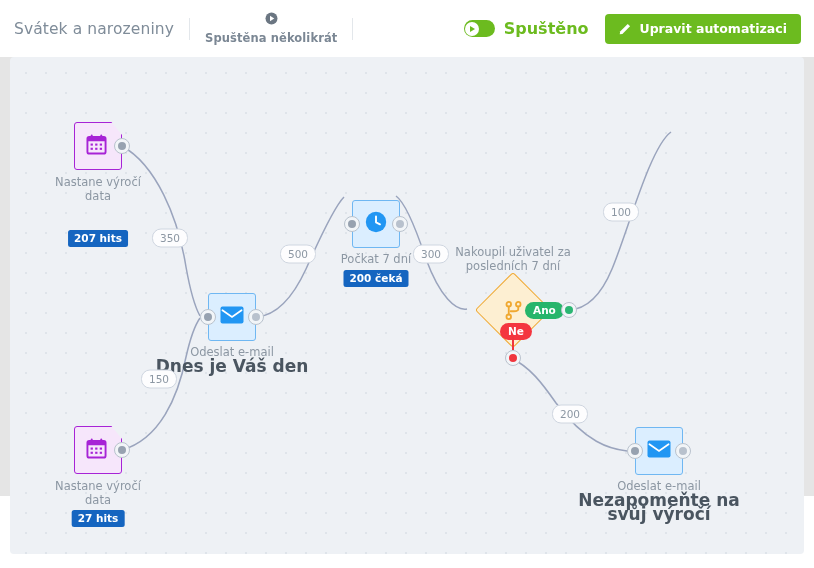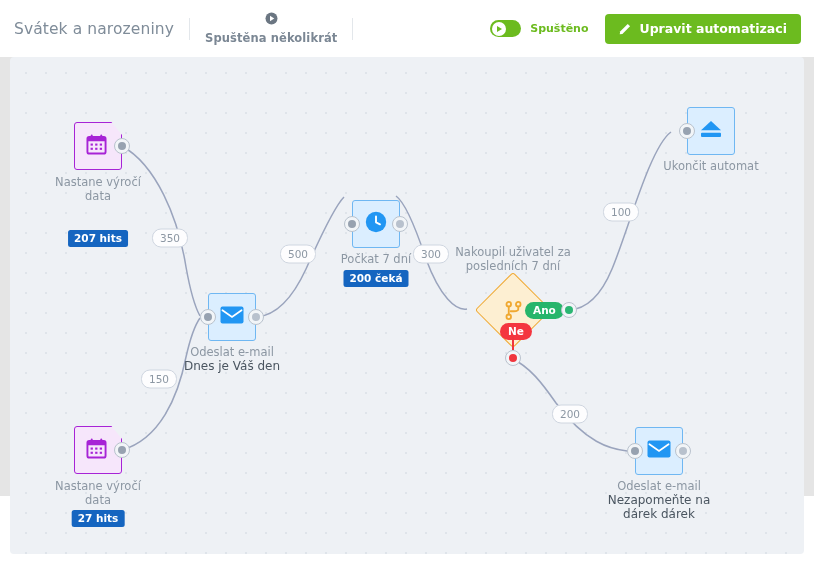--- a/index.html
+++ b/index.html
@@ -31,21 +31,21 @@
   }
   .toggle .knob{
     position:absolute;left:1.5px;top:1.5px;width:14px;height:14px;border-radius:50%;
     background:#fff;display:flex;align-items:center;justify-content:center;
   }
   .toggle .knob .tri{
     width:0;height:0;border-left:5px solid #6cbb1f;
     border-top:3.4px solid transparent;border-bottom:3.4px solid transparent;
     margin-left:1.5px;
   }
-  .toggle-lbl{font-size:11px;color:#6cbb1f;font-weight:600;}
+  .toggle-lbl{font-size:16px;color:#6cbb1f;font-weight:600;}
   .btn-primary{
     display:flex;align-items:center;gap:8px;
     background:#6cbb1f;color:#fff;border:none;border-radius:4px;
     height:30px;padding:0 14px;margin-right:13px;
     font-size:12.5px;font-family:inherit;font-weight:600;cursor:pointer;
     white-space:nowrap;
   }
 
   
   .canvas{
@@ -79,21 +79,21 @@
   }
   .diamond-icon{
     position:absolute;left:0;top:0;width:54px;height:54px;
     display:flex;align-items:center;justify-content:center;
   }
   .caption{
     position:absolute;left:50%;transform:translateX(-50%);
     text-align:center;white-space:nowrap;line-height:14px;
   }
   .cap1{font-size:11.5px;color:#8c97a3;}
-  .cap2{font-size:12px;color:#4a5560;font-weight:400;}
+  .cap2{font-size:17px;color:#4a5560;font-weight:700;}
   .badge{
     position:absolute;left:50%;transform:translateX(-50%);
     background:#1565c0;color:#fff;font-size:10.5px;font-weight:700;
     padding:2px 6px;border-radius:2.5px;white-space:nowrap;line-height:13px;
   }
   
   .dot{
     position:absolute;width:16px;height:16px;border-radius:50%;
     background:#f2f5f8;border:1px solid #b9c2cd;box-sizing:border-box;
     display:flex;align-items:center;justify-content:center;
@@ -299,56 +299,40 @@
       <div class="dot green" style="left:75px;top:19px;">
           <i></i>
         </div>
       <span class="pill no" style="left:14px;top:40px;">Ne</span>
       <div class="stem" style="left:26px;top:53px;height:14px;"></div>
       <div class="dot red" style="left:19px;top:67px;">
           <i></i>
         </div>
     </div>
 
-    <div class="node" style="left:677px;top:50px;width:48px;height:48px;">
-      <div class="nbox">
-        <span>
-          <svg width="22" height="20" viewBox="0 0 22 20">
-            <polygon points="11,2 21,11.2 1,11.2" fill="#2196f3"></polygon>
-            <rect x="1" y="13.8" width="20" height="4.2" rx="1" fill="#2196f3"></rect>
-          </svg>
-        </span>
-      </div>
-      <div class="dot" style="left:-8px;top:16px;">
-          <i></i>
-        </div>
-      <div class="caption" style="top:52px;">
-        <div class="cap1">Ukončit automat</div>
-      </div>
-    </div>
 
     <div class="node" style="left:625px;top:370px;width:48px;height:48px;">
       <div class="nbox">
         <span>
           <svg width="24" height="18" viewBox="0 0 24 18">
             <rect x="0.5" y="0.5" width="23" height="17" rx="2" fill="#2196f3"></rect>
             <path d="M2.4 4.2 L12 11 L21.6 4.2" fill="none" stroke="#ffffff" stroke-width="1.7" stroke-linecap="round"></path>
           </svg>
         </span>
       </div>
       <div class="dot" style="left:-8px;top:16px;">
           <i></i>
         </div>
       <div class="dot light" style="left:40px;top:16px;">
           <i></i>
         </div>
       <div class="caption" style="top:52px;">
         <div class="cap1">Odeslat e-mail</div>
         <div class="cap2">Nezapomeňte na</div>
-        <div class="cap2">dárek dárek</div>
+        <div class="cap2">svůj výročí</div>
       </div>
     </div>
 
     <div class="elabel" style="left:160px;top:181px;">350</div>
     <div class="elabel" style="left:149px;top:322px;">150</div>
     <div class="elabel" style="left:288px;top:197px;">500</div>
     <div class="elabel" style="left:421px;top:197px;">300</div>
     <div class="elabel" style="left:611px;top:155px;">100</div>
     <div class="elabel" style="left:560px;top:357px;">200</div>
 

